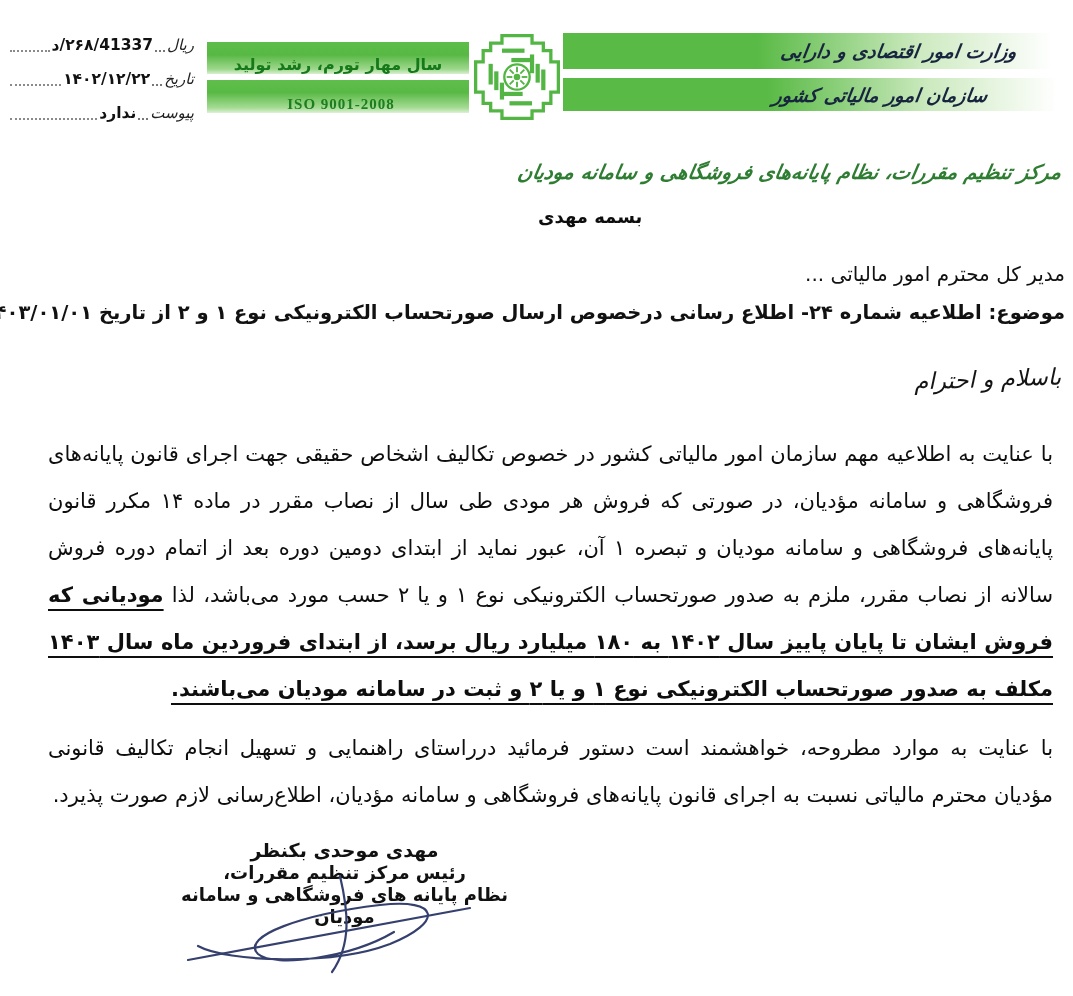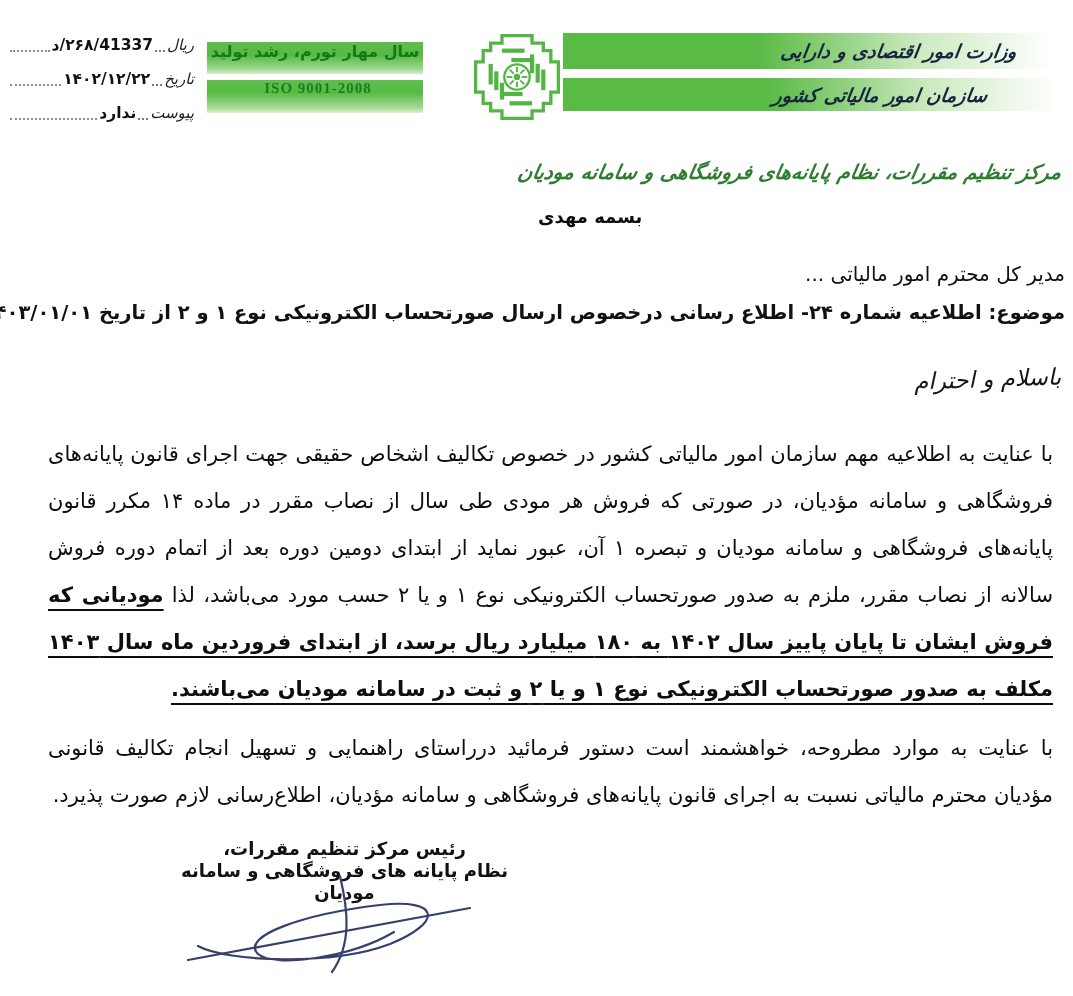--- a/index.html
+++ b/index.html
@@ -15,21 +15,21 @@
   }
   
   .meta-block{position:absolute;top:28px;left:8px;width:186px;direction:rtl;}
   .meta-row{display:flex;align-items:center;height:34px;direction:rtl;}
   .meta-label{font-style:italic;font-size:15px;color:#222;white-space:nowrap;font-family:"DejaVu Serif","DejaVu Sans",serif;}
   .meta-dots-sm{width:10px;border-bottom:2px dotted #777;height:12px;margin:0 2px;}
   .meta-dots{flex:1;border-bottom:2px dotted #8a8a8a;height:12px;margin:0 2px;}
   .meta-value{font-weight:bold;font-size:15.5px;white-space:nowrap;}
   
   .banner-left{position:absolute;top:0;left:207px;width:262px;}
-  .banner-left .bar{position:absolute;left:0;width:216px;display:flex;align-items:flex-start;justify-content:center;}
+  .banner-left .bar{position:absolute;left:0;width:262px;display:flex;align-items:flex-end;justify-content:center;}
   .bar-slogan{top:42px;height:32px;background:linear-gradient(180deg,#5fbe4b 0%,#57b843 40%,#9ed88d 85%,#d9efcf 100%);}
   .bar-iso{top:80px;height:33px;background:linear-gradient(180deg,#60bf4c 0%,#58b944 38%,#a6dc96 85%,#def1d5 100%);}
   .slogan-text{font-weight:bold;font-size:16px;color:#15791a;white-space:nowrap;}
   .iso-text{font-weight:bold;font-size:15px;color:#1d7d20;font-family:"Liberation Serif",serif;direction:ltr;letter-spacing:1px;margin-left:6px;}
   .banner-right{position:absolute;top:0;left:563px;width:510px;}
   .banner-right .bar{position:absolute;left:0;width:510px;}
   .rbar1{top:33px;height:36px;background:linear-gradient(90deg,#59ba45 0%,#59ba45 38%,#cdeac0 70%,rgba(255,255,255,0) 96%);}
   .rbar2{top:78px;height:33px;background:linear-gradient(90deg,#59ba45 0%,#59ba45 40%,#cdeac0 72%,rgba(255,255,255,0) 97%);}
   .rbar-text{position:absolute;top:50%;transform:translateY(-50%) skewX(-8deg);font-weight:bold;font-style:italic;
              font-size:19px;color:#18253f;white-space:nowrap;}
@@ -150,20 +150,21 @@
   <div class="subject">موضوع: اطلاعیه شماره ۲۴- اطلاع رسانی درخصوص ارسال صورتحساب الکترونیکی نوع ۱ و ۲ از تاریخ ۱۴۰۳/۰۱/۰۱</div>
 
   <div class="greeting">باسلام و احترام</div>
 
   <div class="body-text">
     <p><span>با عنایت به اطلاعیه مهم سازمان امور مالیاتی کشور در خصوص تکالیف اشخاص حقیقی جهت اجرای قانون پایانه‌های فروشگاهی و سامانه مؤدیان، در صورتی که فروش هر مودی طی سال از نصاب مقرر در ماده ۱۴ مکرر قانون پایانه‌های فروشگاهی و سامانه مودیان و تبصره ۱ آن، عبور نماید از ابتدای دومین دوره بعد از اتمام دوره فروش سالانه از نصاب مقرر، ملزم به صدور صورتحساب الکترونیکی نوع ۱ و یا ۲ حسب مورد می‌باشد، لذا </span><span class="emph">مودیانی که فروش ایشان تا پایان پاییز سال ۱۴۰۲ به ۱۸۰ میلیارد ریال برسد، از ابتدای فروردین ماه سال ۱۴۰۳ مکلف به صدور صورتحساب الکترونیکی نوع ۱ و یا ۲ و ثبت در سامانه مودیان می‌باشند.</span></p>
     <p>با عنایت به موارد مطروحه، خواهشمند است دستور فرمائید درراستای راهنمایی و تسهیل انجام تکالیف قانونی مؤدیان محترم مالیاتی نسبت به اجرای قانون پایانه‌های فروشگاهی و سامانه مؤدیان، اطلاع‌رسانی لازم صورت پذیرد.</p>
   </div>
 
   <div class="signature-block">
+    <div class="sig-name">مهدی موحدی بکنظر</div>
     <div class="sig-title">رئیس مرکز تنظیم مقررات،</div>
     <div class="sig-title">نظام پایانه های فروشگاهی و سامانه مودیان</div>
     <svg class="sig-scribble" viewBox="0 0 300 105">
       <g fill="none" stroke="#35406e" stroke-width="2.2" stroke-linecap="round">
         <path d="M16 74 C45 90 150 94 208 72 C262 50 258 26 198 33 C122 42 58 64 76 82 C92 96 168 86 212 60"></path>
         <path d="M6 88 L288 36"></path>
         <path d="M158 4 C166 38 170 72 150 100"></path>
       </g>
     </svg>
   </div>

